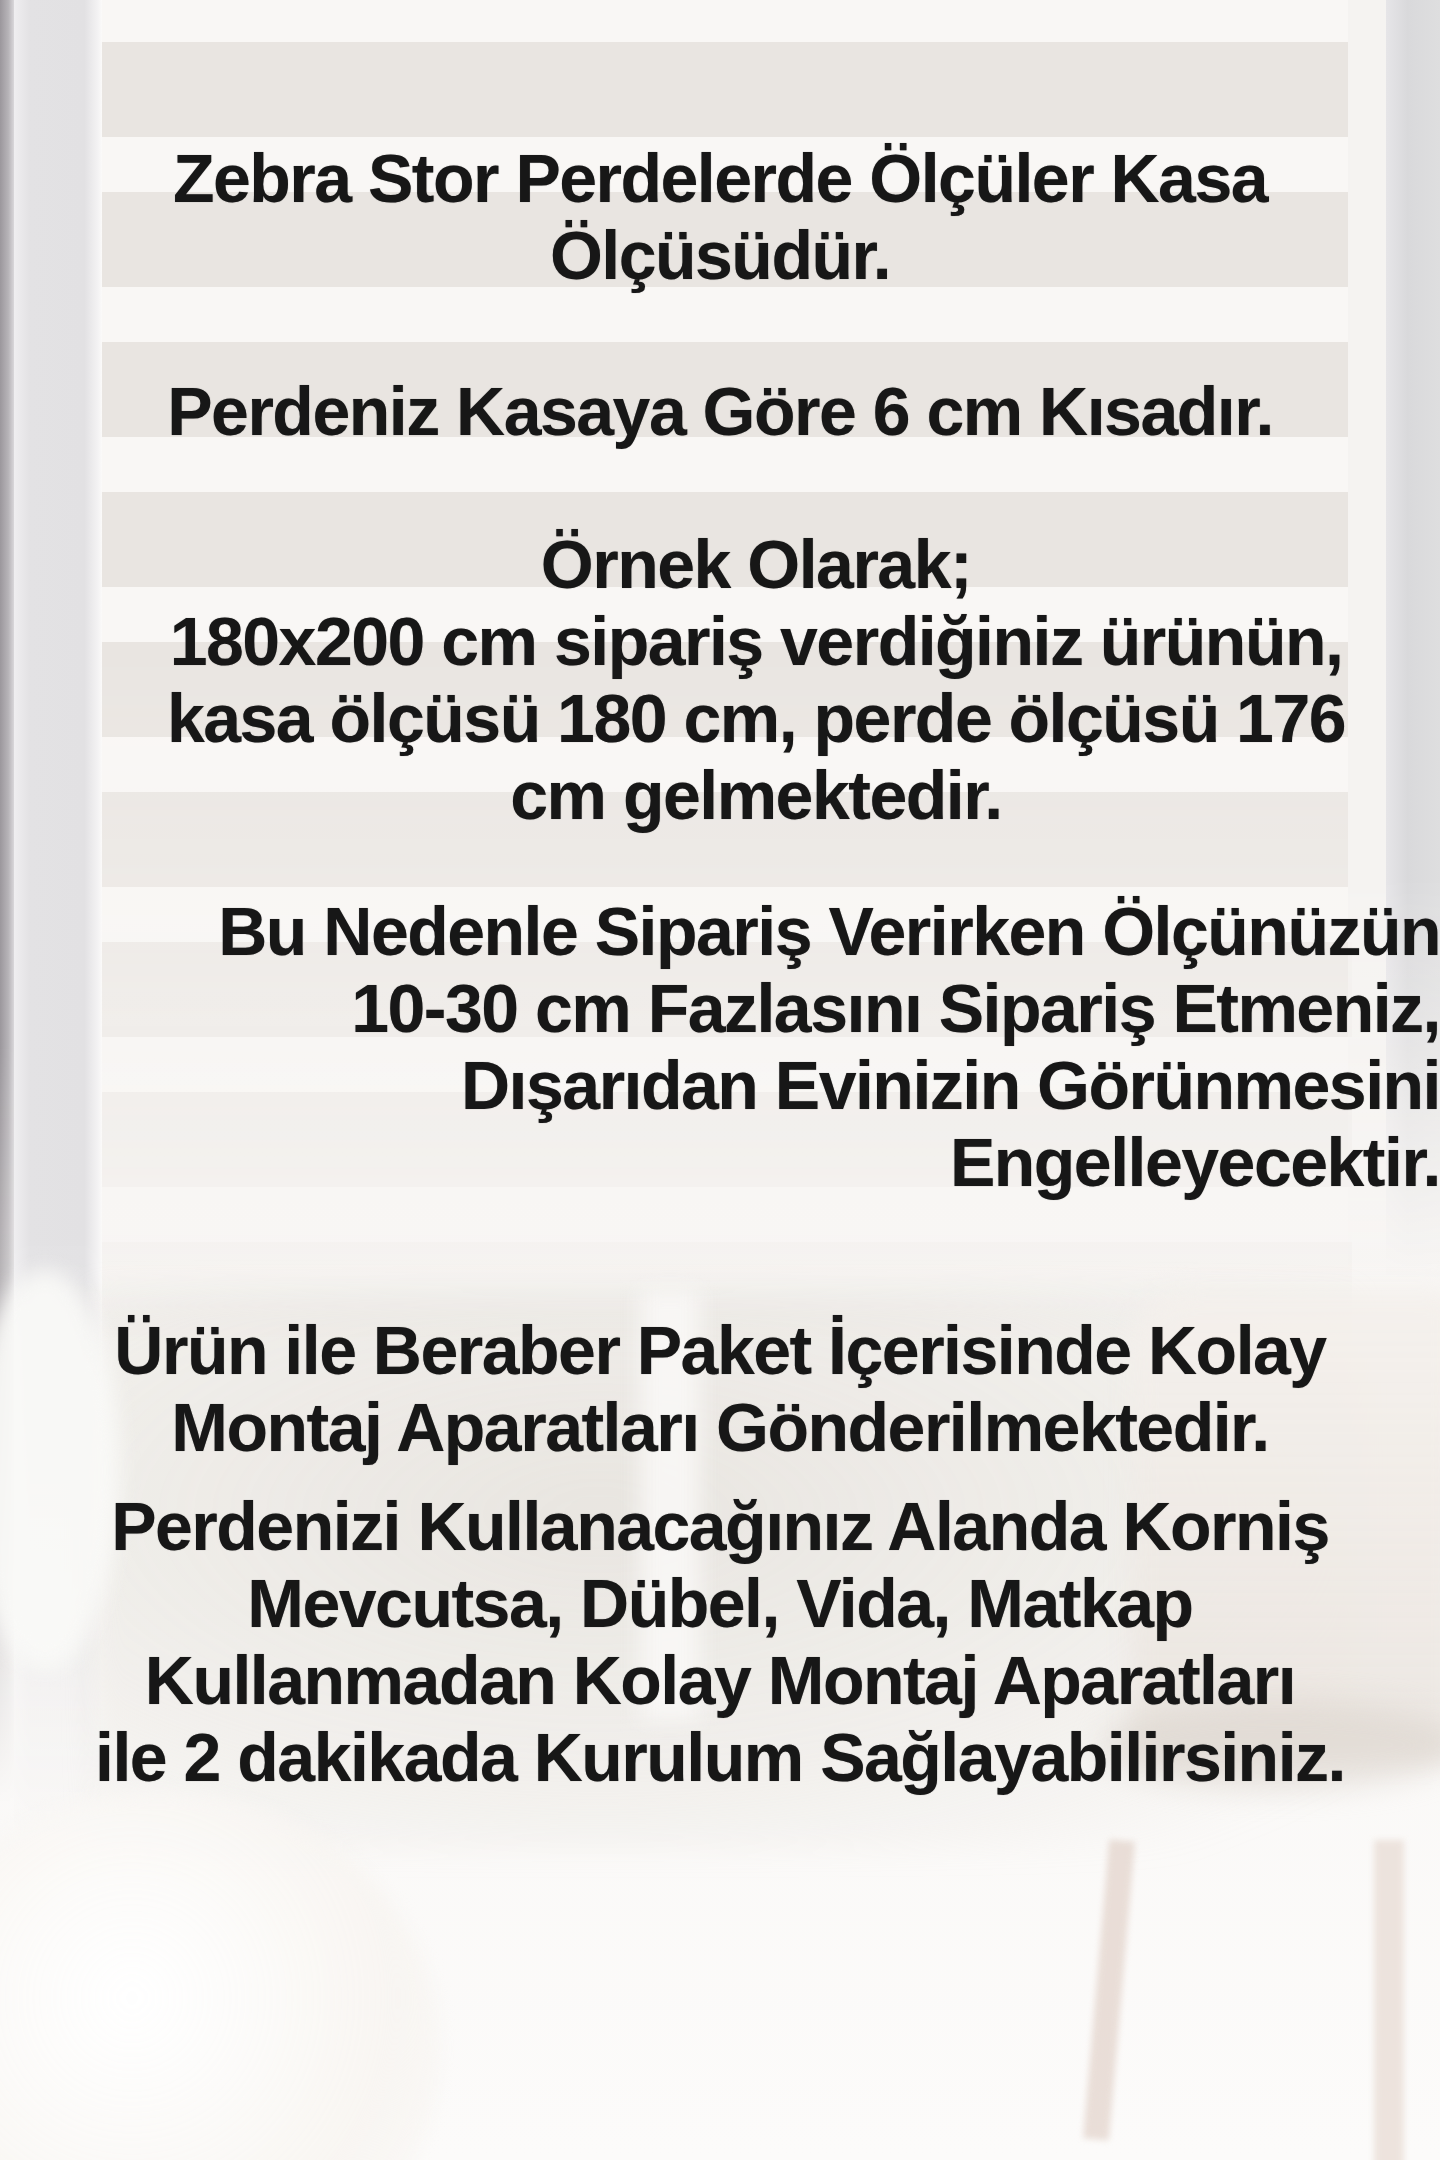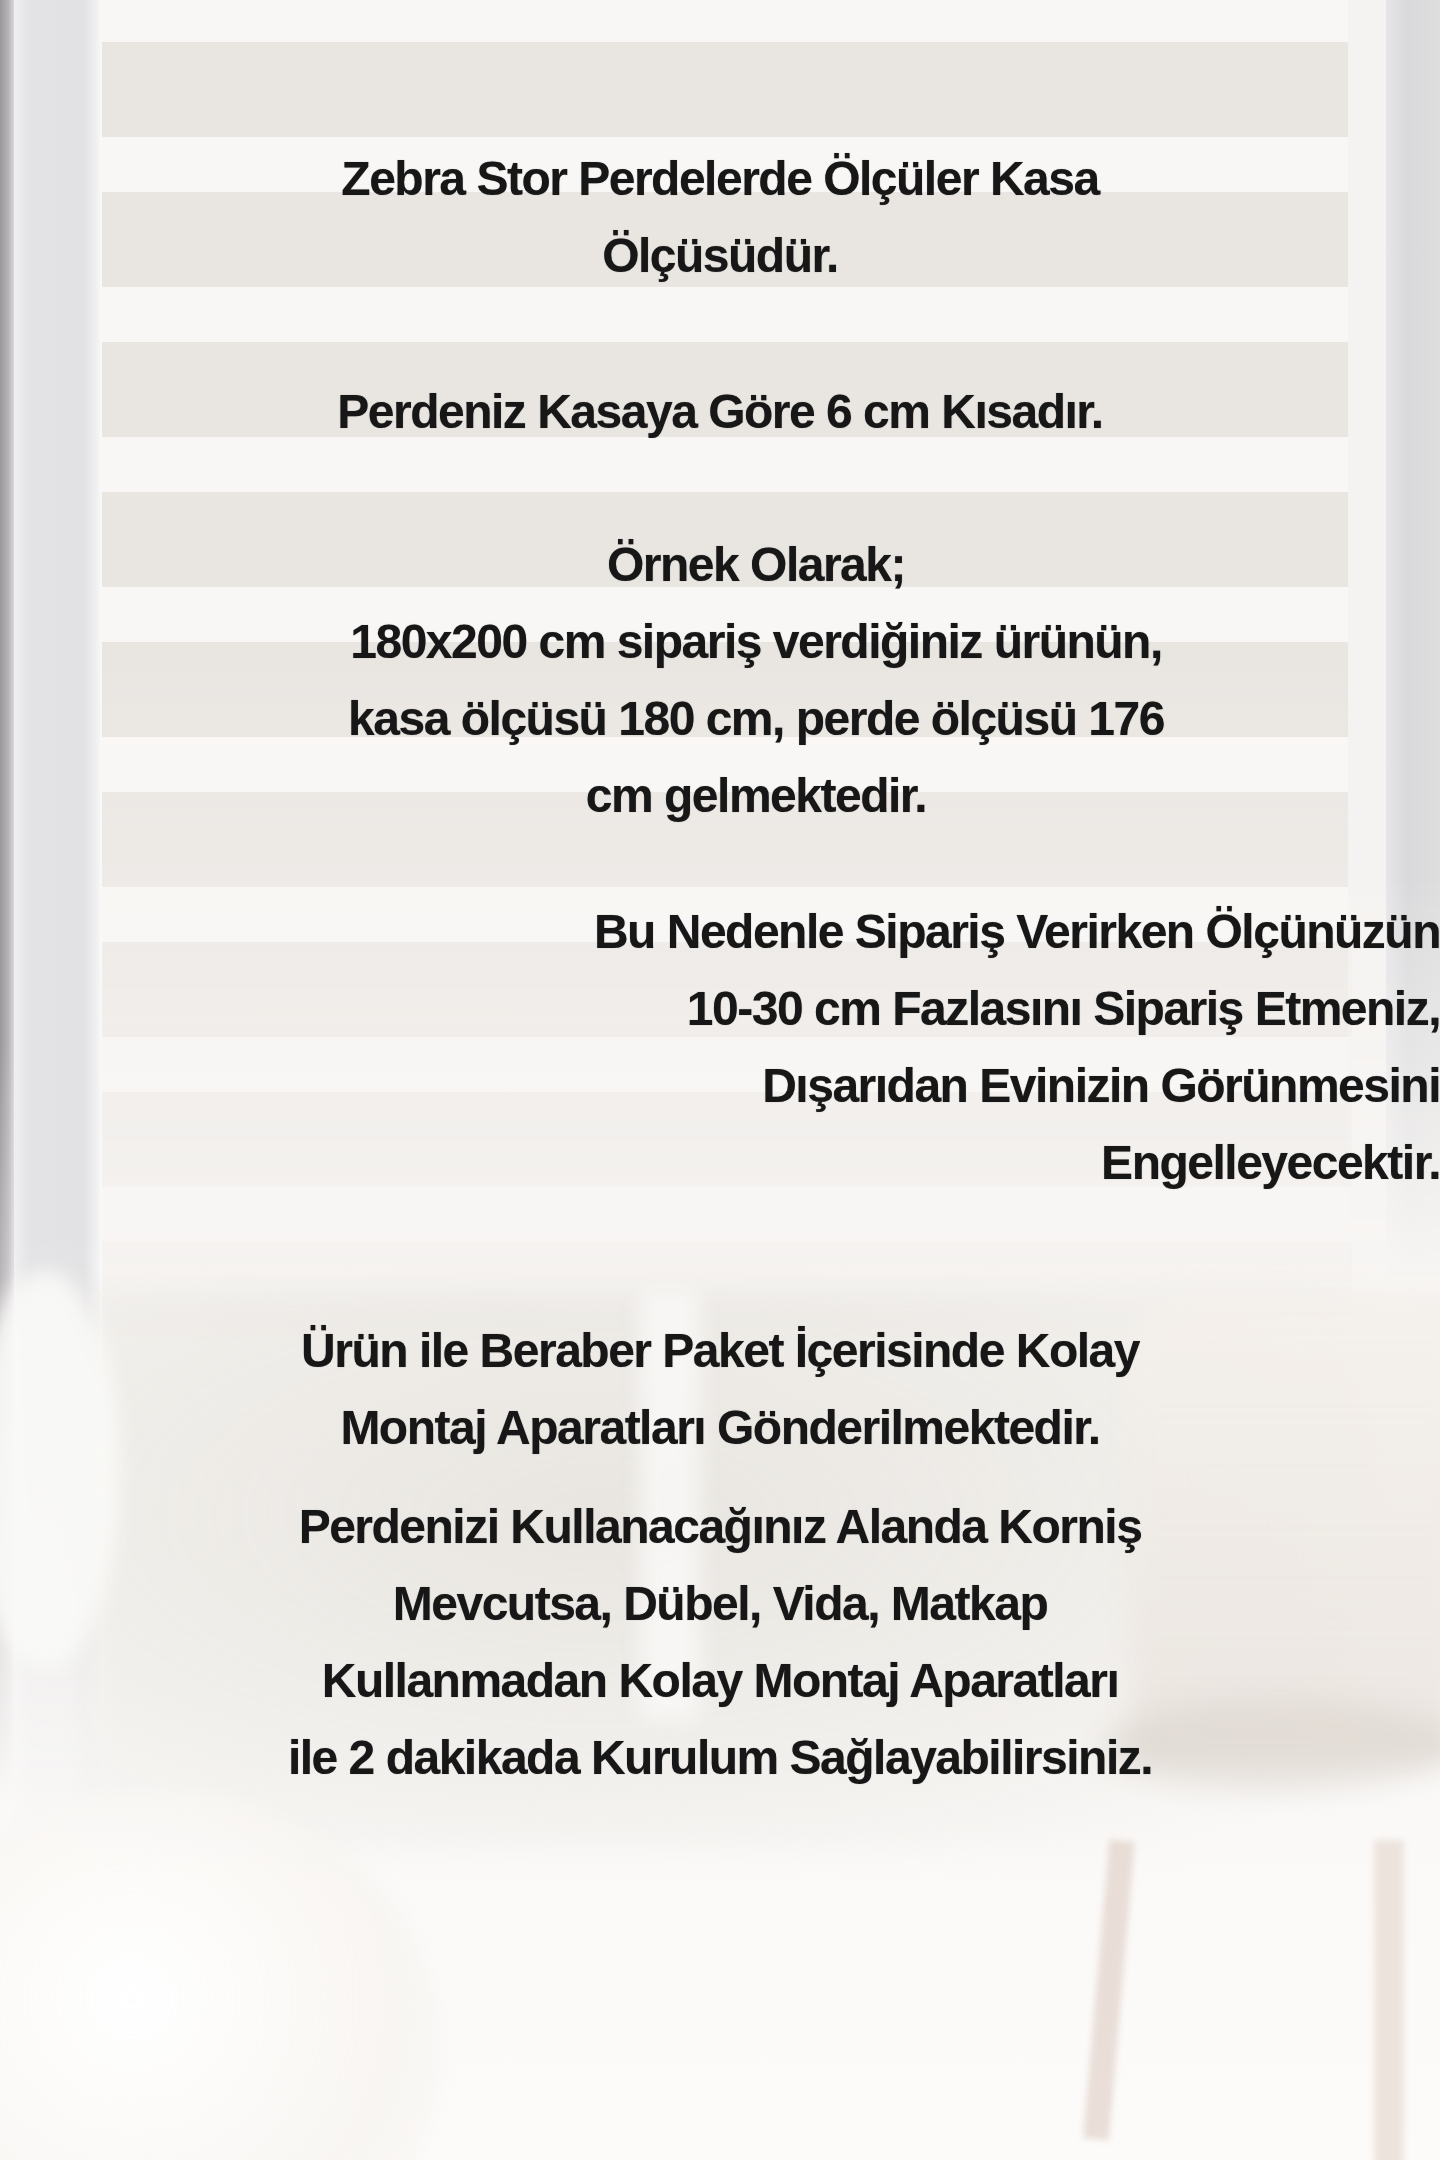--- a/index.html
+++ b/index.html
@@ -47,21 +47,21 @@
   .bg-chair-leg-a{left:1096px;top:1840px;width:26px;height:300px;background:#e0cfc6;opacity:.65;
     transform:rotate(5deg);filter:blur(3px);}
   .bg-chair-leg-b{left:1374px;top:1840px;width:30px;height:330px;background:#e7dad2;opacity:.7;filter:blur(3px);}
   .bg-fluff{left:-120px;top:1790px;width:560px;height:520px;border-radius:50%;
     background:radial-gradient(ellipse at 45% 40%,rgba(255,255,255,.95) 0,rgba(247,244,240,.8) 60%,rgba(247,244,240,0) 95%);
     filter:blur(8px);}
   .bg-left-blob{left:-30px;top:1270px;width:150px;height:400px;border-radius:50%;
     background:rgba(250,249,247,.9);filter:blur(10px);}
   
   .para{position:absolute;left:0;width:1440px;text-align:center;
-    font-weight:700;font-size:48px;line-height:77px;letter-spacing:-1.5px;color:#171717;
+    font-weight:700;font-size:68px;line-height:77px;letter-spacing:-1.5px;color:#171717;
     text-shadow:0 0 1px rgba(20,20,20,.45);}
   .p1{top:140px;}
   .p2{top:373px;}
   .p3{top:526px;margin-left:36px;}
   .p4{top:893px;text-align:right;}
   .p5{top:1312px;}
   .p6{top:1488px;}
 </style>
 </head>
 <body>

